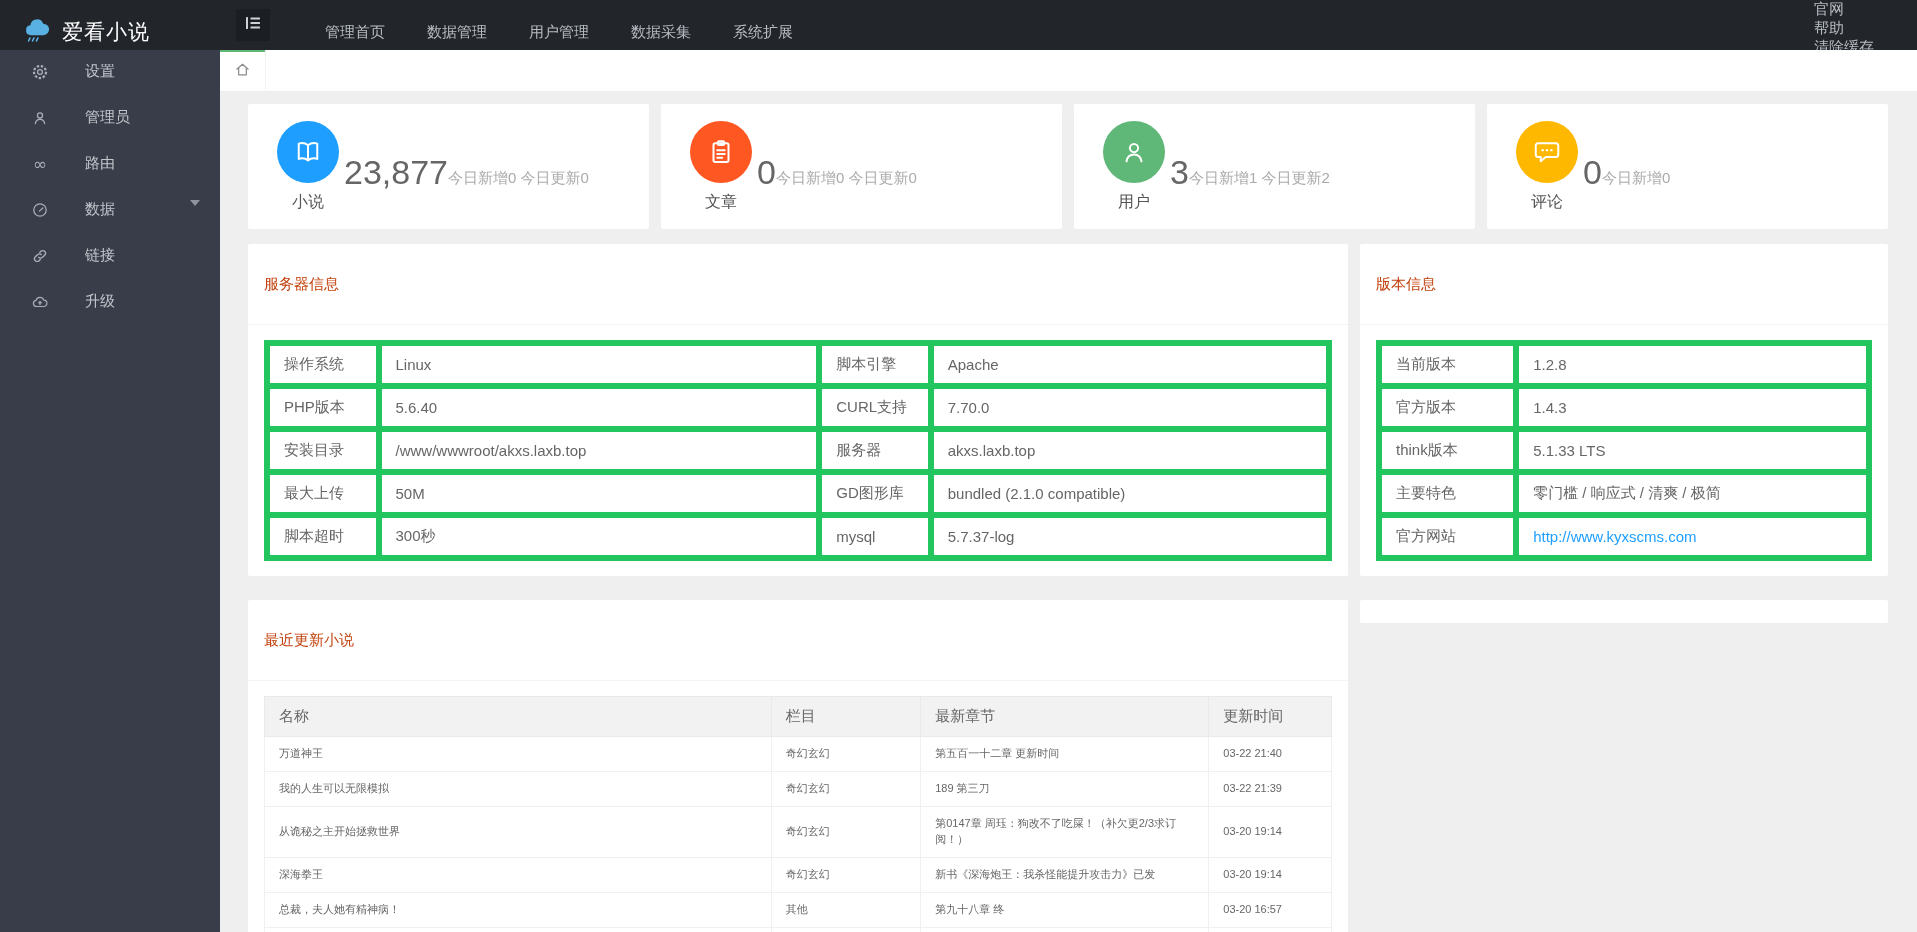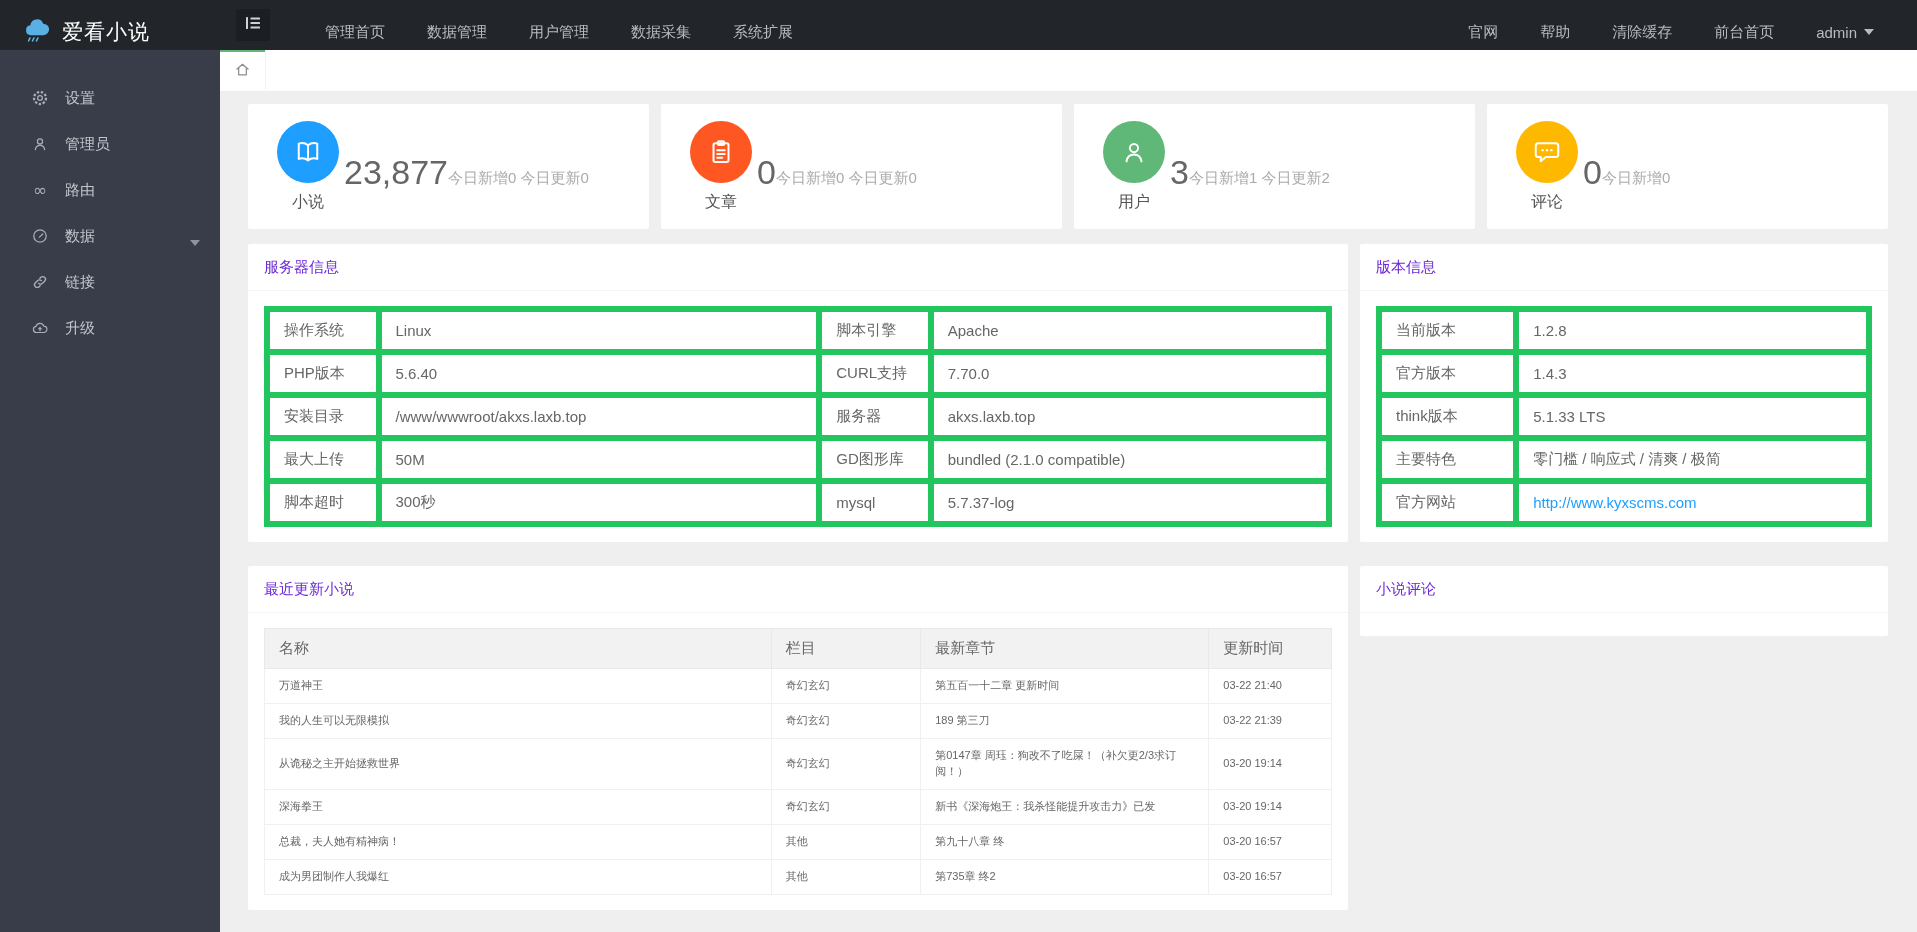--- a/index.html
+++ b/index.html
@@ -8,28 +8,28 @@
   .app { position:relative; width:1917px; height:932px; }
 
   
   .navbar { height:64px; background:#22262b; display:flex; align-items:stretch; color:#b7bcc2;gap:8px; }
   .brand { width:220px; display:flex; align-items:center; padding-left:22px; gap:10px; }
   .brand-title { color:#fff; font-size:21px; letter-spacing:1px; }
   .collapse-btn { width:34px; height:32px; margin:9px 0 0 8px; background:#1b1f23; border-radius:2px;
     display:flex; align-items:center; justify-content:center; color:#cfd3d8; cursor:pointer; }
   .nav-menu { display:flex; align-items:stretch; margin-left:26px; }
   .nav-item { display:flex; align-items:center; padding:0 21px; font-size:15px; color:#b7bcc2; cursor:pointer; }
-  .nav-right { margin-left:auto; display:flex; align-items:stretch; padding-right:22px; }
+  .nav-right { margin-left:auto; display:flex; align-items:stretch; padding-right:22px;flex-direction:column; }
   .caret { display:inline-block; width:0; height:0; border-left:5px solid transparent;
     border-right:5px solid transparent; border-top:6px solid #b7bcc2; margin-left:7px; }
 
   
   .sidebar { position:absolute; left:0; top:50px; width:220px; height:882px; background:#393d49; padding-top:12px; }
-  .side-item { height:46px; display:flex; align-items:flex-end; padding:0 20px 0 30px; color:#c2c6cc;
-    font-size:15px; cursor:pointer; position:relative; }
+  .side-item { height:46px; display:flex; align-items:flex-start; padding:0 20px 0 30px; color:#c2c6cc;
+    font-size:15px; cursor:pointer; position:relative;gap:20px; }
   .side-item .s-icon { width:20px; height:20px; margin-right:15px; color:#a9aeb8; display:flex; align-items:center; justify-content:center; }
   .side-item .s-icon svg { width:18px; height:18px; }
   .side-caret { margin-left:auto; width:0; height:0; border-left:5px solid transparent;
     border-right:5px solid transparent; border-top:6px solid #8f949e; }
   .infty { font-size:17px; line-height:1; font-family:"DejaVu Sans",sans-serif; }
 
   
   .main { position:absolute; left:220px; top:50px; width:1697px; height:882px; display:flex; flex-direction:column; }
   .tabbar { height:42px; background:#fff; border-bottom:1px solid #ededed; display:flex; }
   .tab { width:46px; height:42px; display:flex; align-items:center; justify-content:center; color:#8a8a8a;
@@ -48,21 +48,21 @@
   .card-label { margin-top:9px; font-size:16px; color:#555; }
   .card-right { flex:1; display:flex; flex-direction:row; align-items:center; padding-top:4px; }
   .card-value { font-size:34px; color:#666; line-height:1.2; }
   .card-sub { margin-top:13px; font-size:15px; color:#aaa; }
 
   
   .cols { display:flex; gap:12px; align-items:flex-start; }
   .col-left { width:1100px; }
   .col-right { width:528px; }
   .panel { background:#fff; border-radius:2px; margin-bottom:24px; }
-  .panel-title { line-height:46px; padding:0 16px; font-size:15px; color:#6d28d9; border-bottom:1px solid #f4f4f4; }
+  .panel-title { line-height:46px; padding:17px 16px; font-size:15px; color:#c2410c; border-bottom:1px solid #f4f4f4; }
   .panel-body { padding:15px 16px; }
 
   table.info { width:100%; border-collapse:collapse; table-layout:fixed; }
   table.info td { border:6px solid #22c55e; padding:9px 14px; font-size:15px; color:#666;
     overflow:hidden; white-space:nowrap; text-overflow:ellipsis; }
   .server-tbl col.l { width:10.5%; } .server-tbl col.v1 { width:41.5%; }
   .server-tbl col.l2 { width:10.5%; } .server-tbl col.v2 { width:37.5%; }
   .ver-tbl col.l { width:28%; } .ver-tbl col.v { width:72%; }
   a.site-link { text-decoration:none; font-size:15px; }
 
@@ -403,21 +403,20 @@
                     <td>
                       <a href="#" class="site-link" style="color: rgb(30, 159, 255);">http://www.kyxscms.com</a>
                     </td>
                   </tr>
                 </tbody>
               </table>
             </div>
           </div>
 
           <div class="panel">
-            <div class="panel-title">小说评论</div>
             <div class="comments-body"></div>
           </div>
         </div>
       </div>
 
     </div>
   </div>
 </div>
 
 </body></html>

